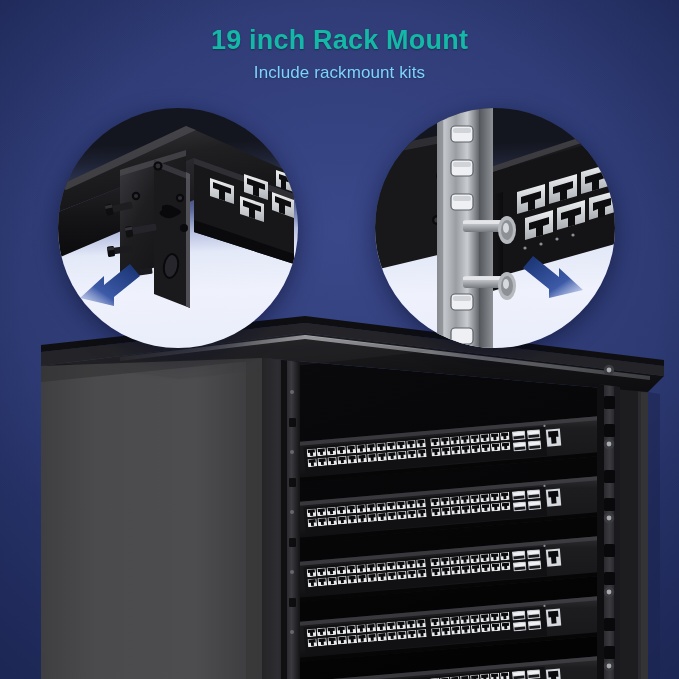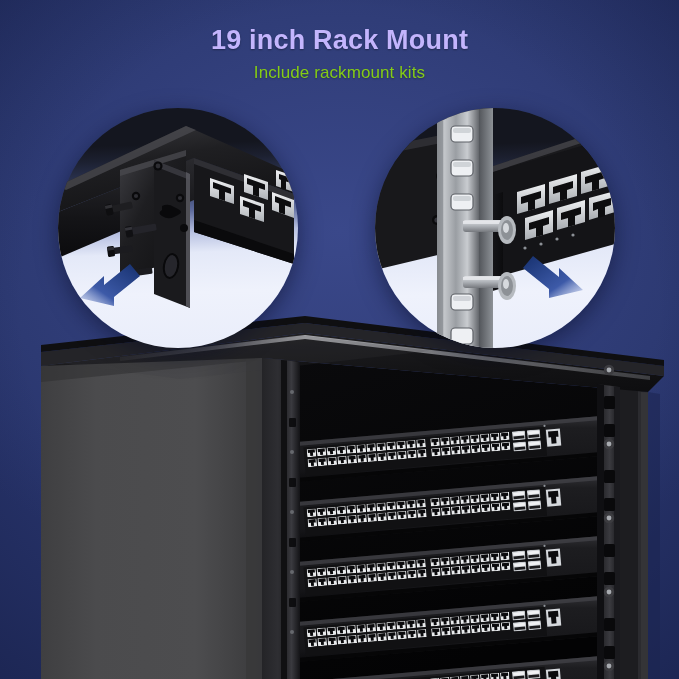--- a/index.html
+++ b/index.html
@@ -35,30 +35,30 @@
   .headings {
     position: absolute;
     left: 0; right: 0;
     top: 26px;
     text-align: center;
     z-index: 40;
   }
   .title {
     font-size: 27px;
     font-weight: bold;
-    color: #c4b5fd;
+    color: #14b8a6;
     letter-spacing: 0.2px;
     line-height: 1.1;
     text-shadow: 0 1px 2px rgba(0,0,0,0.35);
   }
   .subtitle {
     margin-top: 7px;
     font-size: 17px;
     font-weight: normal;
-    color: #84cc16;
+    color: #7dd3fc;
     letter-spacing: 0.1px;
     text-shadow: 0 1px 2px rgba(0,0,0,0.3);
   }
 
   
   .inset {
     position: absolute;
     width: 240px;
     height: 240px;
     border-radius: 50%;

